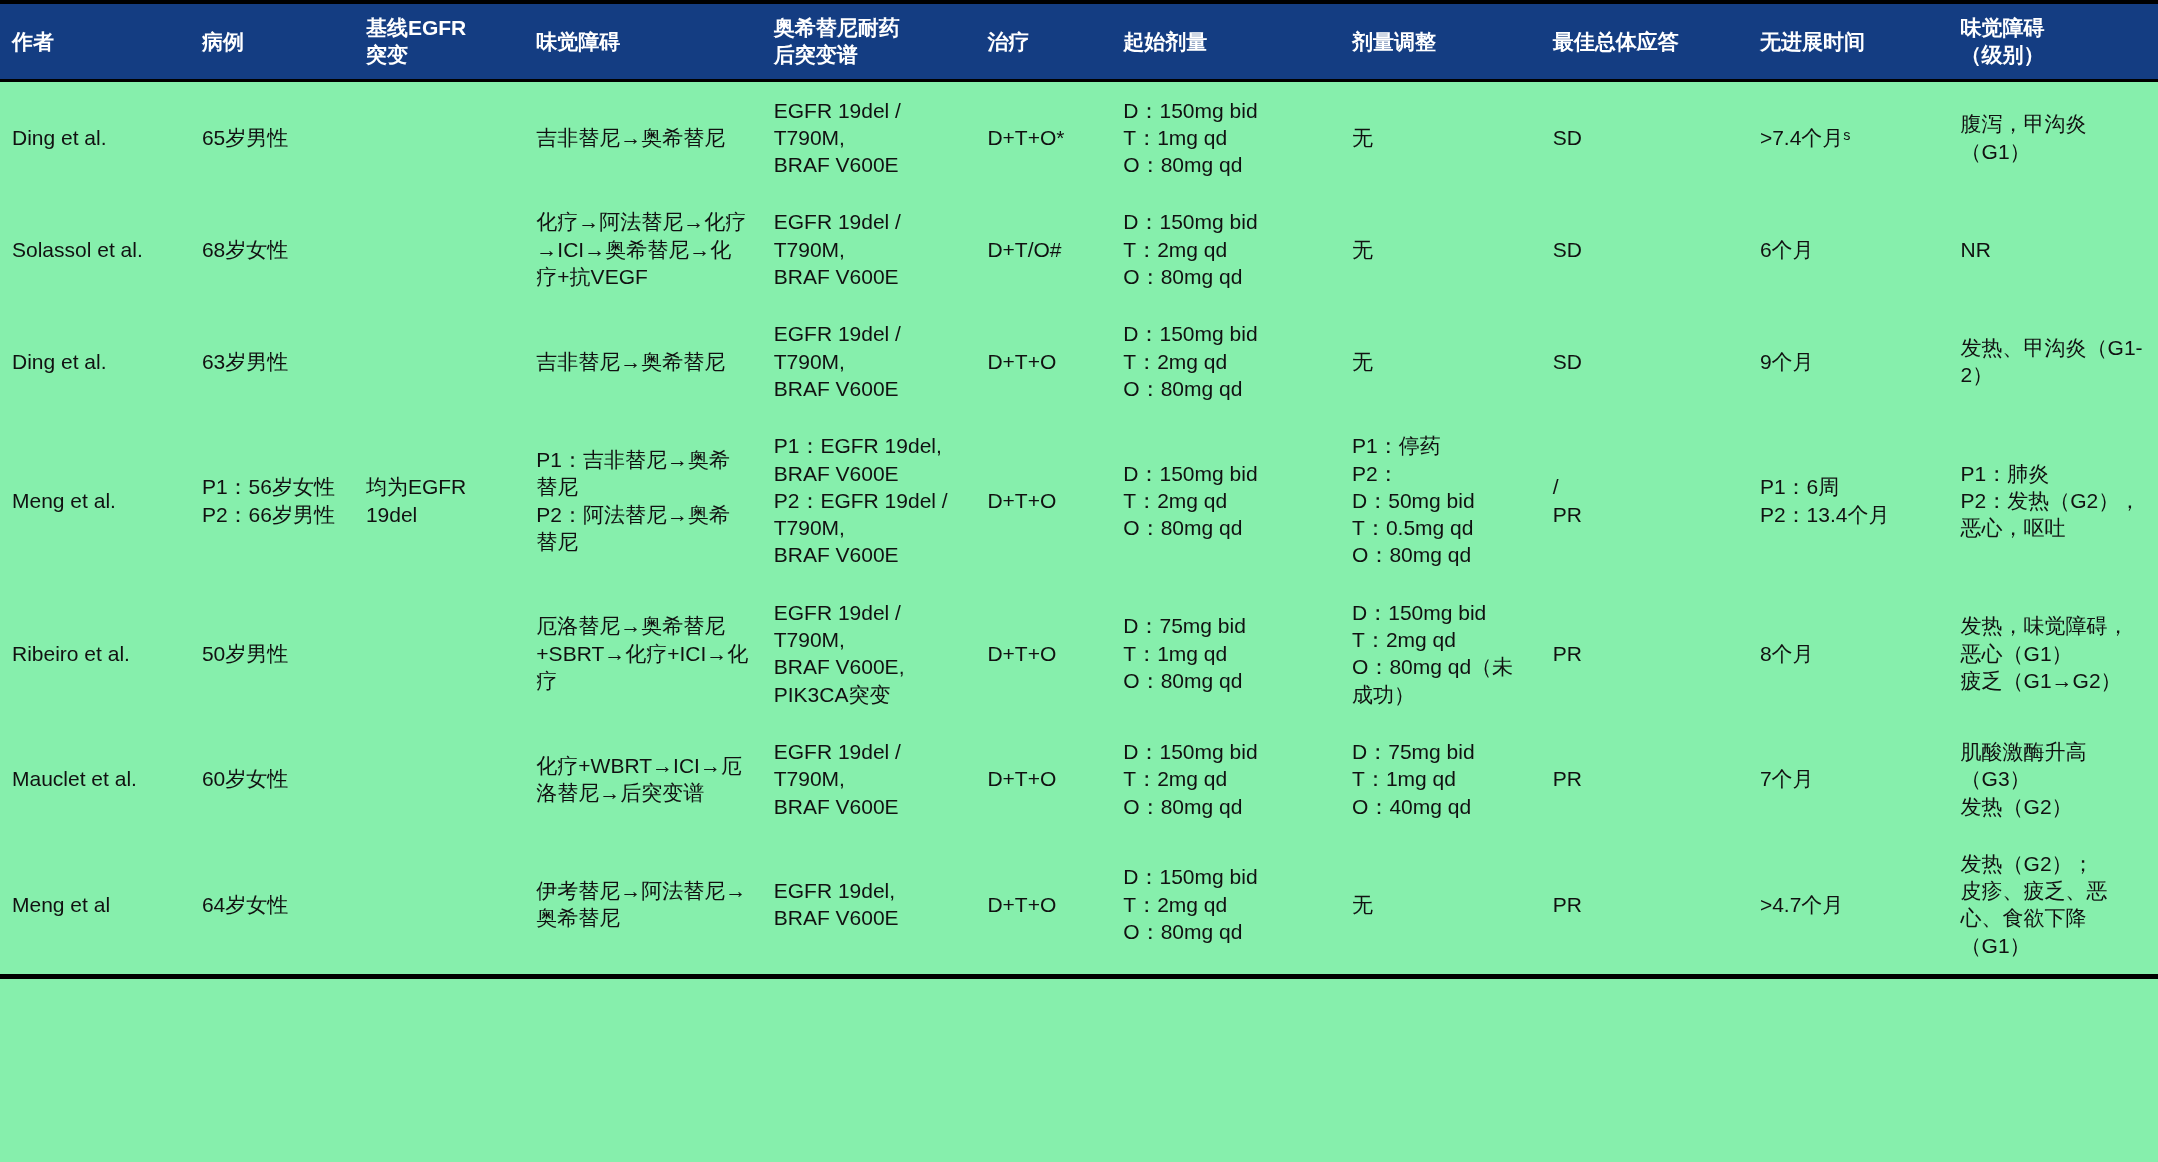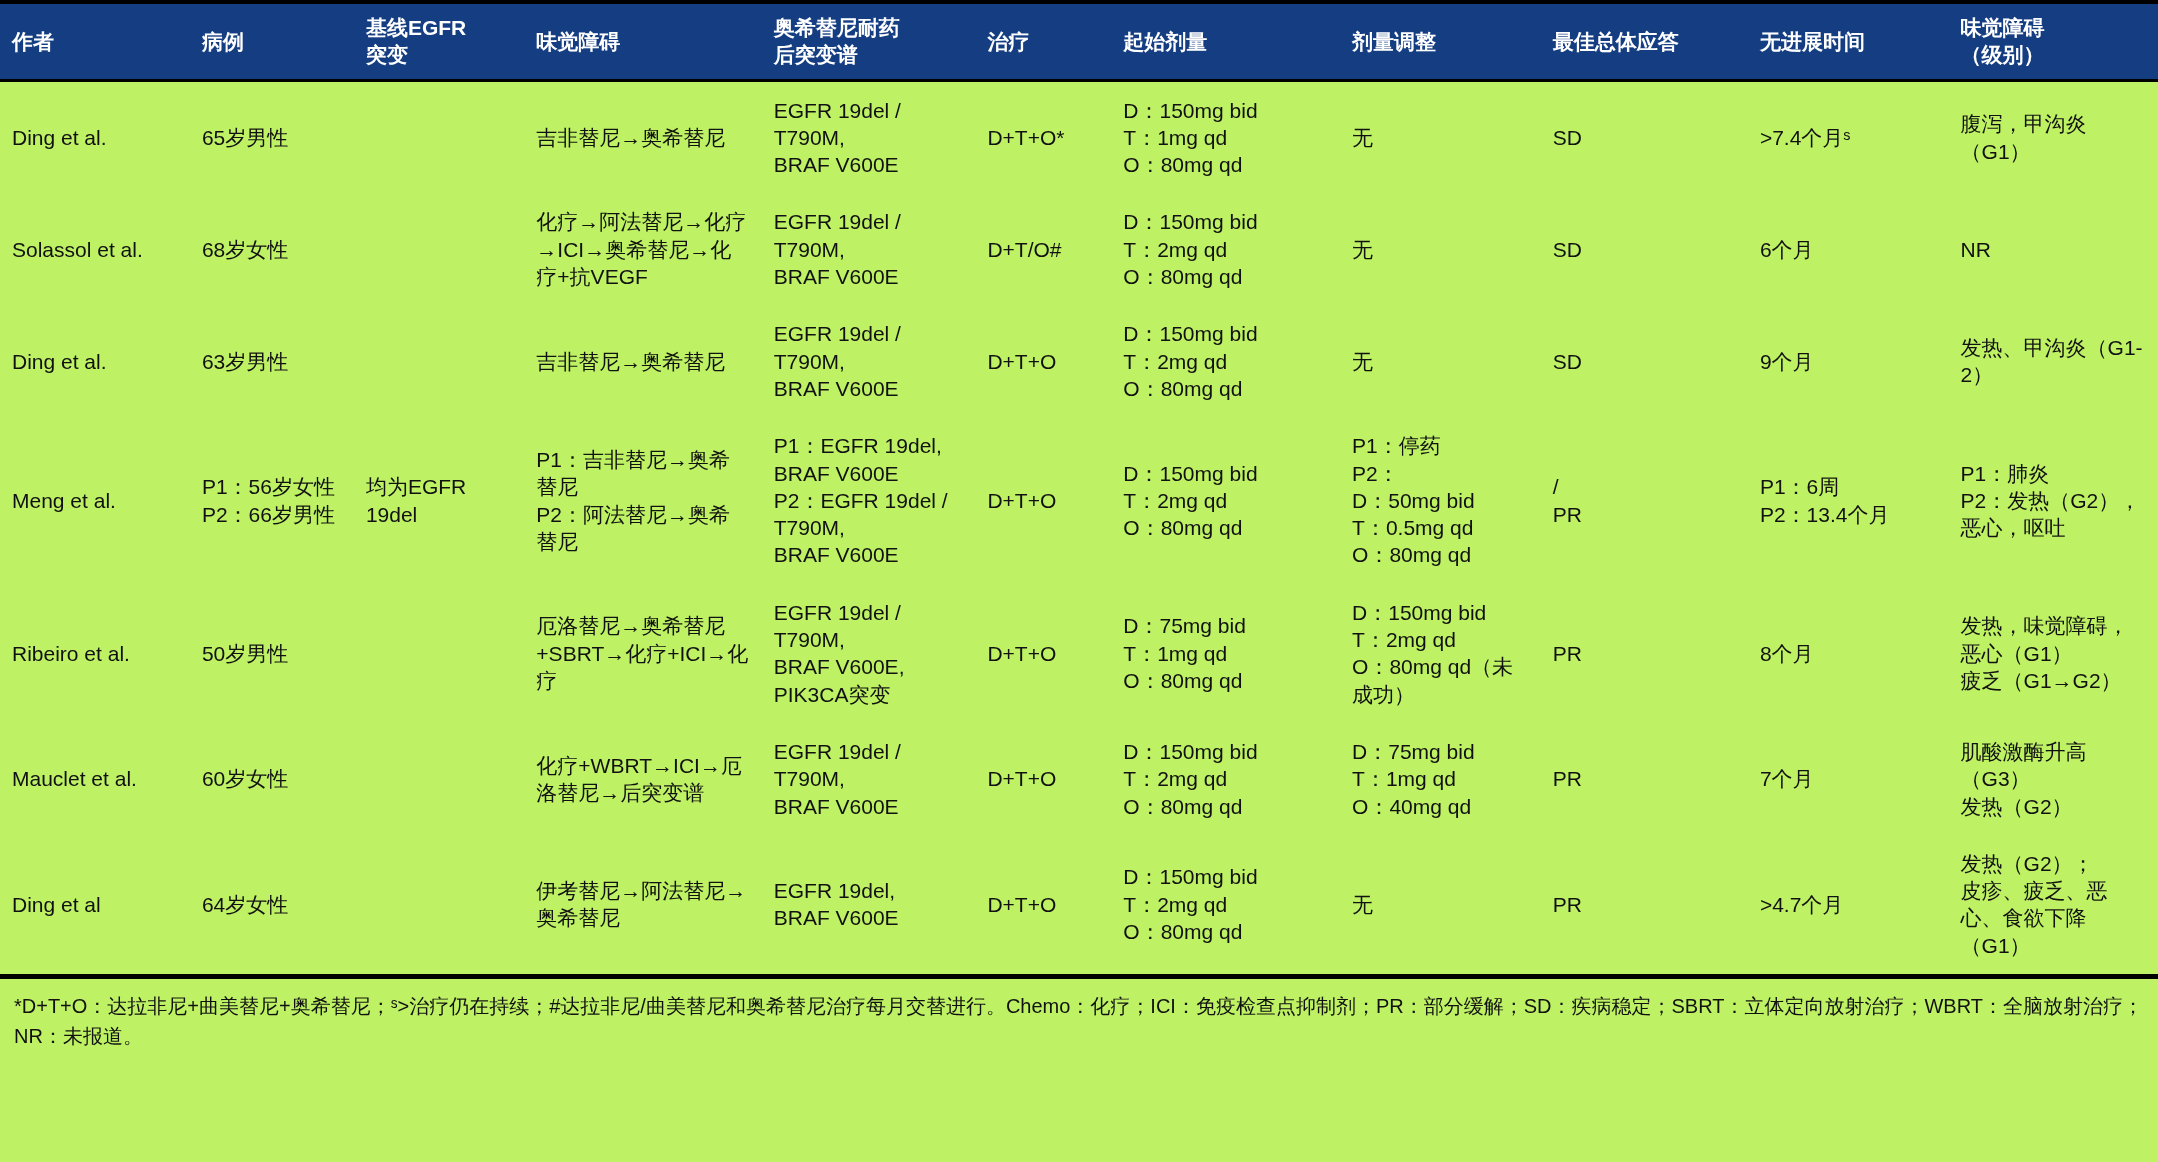--- a/index.html
+++ b/index.html
@@ -4,21 +4,21 @@
 <style>
   * { margin: 0; padding: 0; box-sizing: border-box; }
   html, body { background: #ffffff; }
   body {
     width: 2158px;
     height: 1162px;
     font-family: "Liberation Sans", "DejaVu Sans", sans-serif;
     color: #111111;
     overflow: hidden;
   }
-  .page { width: 100%; height: 100%; background: #bef264; }
+  .page { width: 100%; height: 100%; background: #86efac; }
   table {
     width: 100%;
     border-collapse: collapse;
     table-layout: fixed;
     border-top: 4px solid #000000;
   }
   thead tr {
     background: #143D82;
   }
   th {
@@ -200,32 +200,31 @@
 O：80mg qd</td>
           <td>D：75mg bid
 T：1mg qd
 O：40mg qd</td>
           <td>PR</td>
           <td>7个月</td>
           <td>肌酸激酶升高（G3）
 发热（G2）</td>
         </tr>
         <tr>
-          <td>Ding et al</td>
+          <td>Meng et al</td>
           <td>64岁女性</td>
           <td></td>
           <td>伊考替尼→阿法替尼→奥希替尼</td>
           <td>EGFR 19del,
 BRAF V600E</td>
           <td>D+T+O</td>
           <td>D：150mg bid
 T：2mg qd
 O：80mg qd</td>
           <td>无</td>
           <td>PR</td>
           <td>&gt;4.7个月</td>
           <td>发热（G2）；
 皮疹、疲乏、恶心、食欲下降（G1）</td>
         </tr>
       </tbody>
   </table>
-  <div class="footnote">*D+T+O：达拉非尼+曲美替尼+奥希替尼；ˢ&gt;治疗仍在持续；#达拉非尼/曲美替尼和奥希替尼治疗每月交替进行。Chemo：化疗；ICI：免疫检查点抑制剂；PR：部分缓解；SD：疾病稳定；SBRT：立体定向放射治疗；WBRT：全脑放射治疗；NR：未报道。</div>
 </div>
 
 </body></html>

